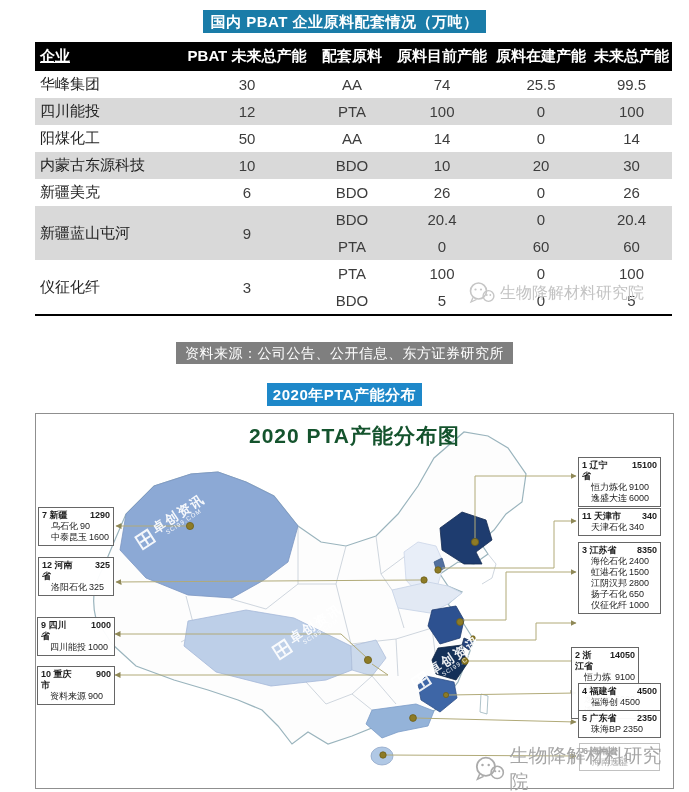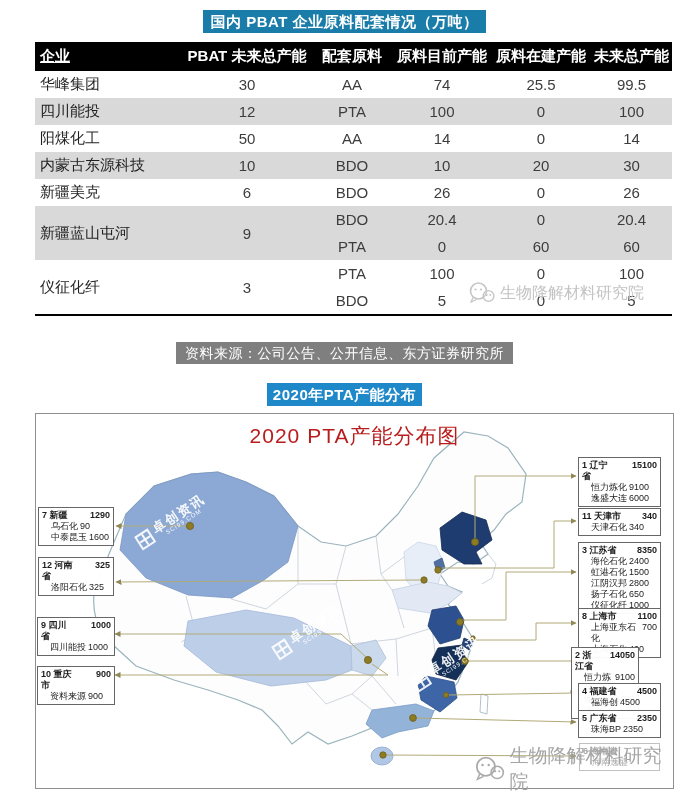--- a/index.html
+++ b/index.html
@@ -29,21 +29,21 @@
   .zc-grid{width:12px;height:12px;border:2px solid rgba(255,255,255,.9);position:relative;flex:none;}
   .zc-grid:before{content:"";position:absolute;left:50%;top:0;bottom:0;width:2px;margin-left:-1px;background:rgba(255,255,255,.9);}
   .zc-grid:after{content:"";position:absolute;top:50%;left:0;right:0;height:2px;margin-top:-1px;background:rgba(255,255,255,.9);}
   .zc-text{display:flex;flex-direction:column;align-items:center;color:rgba(255,255,255,.92);}
   .zc-name{font-size:13px;font-weight:bold;letter-spacing:2px;line-height:13px;}
   .zc-site{font-size:6px;letter-spacing:1px;line-height:7px;}
   .zc1{left:96px;top:98px}.zc2{left:233px;top:208px}.zc3{left:372px;top:240px}
 
   
   .map{position:absolute;left:35px;top:413px;width:637px;height:374px;border:1px solid #8f8f8f;background:#fff;}
-  .map-title{position:absolute;top:8px;left:0;width:100%;text-align:center;font-size:21px;font-weight:normal;color:#b91c1c;letter-spacing:1px;z-index:2;}
+  .map-title{position:absolute;top:8px;left:0;width:100%;text-align:center;font-size:21px;font-weight:bold;color:#14532d;letter-spacing:1px;z-index:2;}
   .map svg.geo{position:absolute;left:0;top:0;z-index:1;}
   .mbox{position:absolute;border:1px solid #666;background:rgba(255,255,255,.96);padding:2px 3px;font-size:9px;line-height:11px;color:#1c1c1c;z-index:5;box-sizing:border-box;}
   .mbox .trow{display:flex;justify-content:space-between;font-weight:bold;gap:16px;}
   .mbox .erow{display:flex;justify-content:flex-start;padding-left:9px;gap:2px;}
   .b7{left:2px;top:93px;width:76px}.b12{left:2px;top:143px;width:76px}
   .b9{left:1px;top:203px;width:78px}.b10{left:1px;top:252px;width:78px}
   .b1{left:542px;top:43px;width:83px}.b11{left:542px;top:94px;width:83px}
   .b3{left:542px;top:128px;width:83px}.b8{left:542px;top:194px;width:83px}
   .b2{left:535px;top:233px;width:68px}.b4{left:542px;top:269px;width:83px}
   .b5{left:542px;top:296px;width:83px}.b6{left:543px;top:329px;width:81px;opacity:.4;}
@@ -360,34 +360,20 @@
         </div>
         <div class="erow">
           <span>扬子石化</span>
           <span>650</span>
         </div>
         <div class="erow">
           <span>仪征化纤</span>
           <span>1000</span>
         </div>
       </div>
-    <div class="mbox b8">
-        <div class="trow">
-          <span>8 上海市</span>
-          <span>1100</span>
-        </div>
-        <div class="erow">
-          <span>上海亚东石化</span>
-          <span>700</span>
-        </div>
-        <div class="erow">
-          <span>上海石化</span>
-          <span>400</span>
-        </div>
-      </div>
     <div class="mbox b2">
         <div class="trow">
           <span>2 浙江省</span>
           <span>14050</span>
         </div>
         <div class="erow">
           <span>恒力炼化</span>
           <span>9100</span>
         </div>
         <div class="erow">

